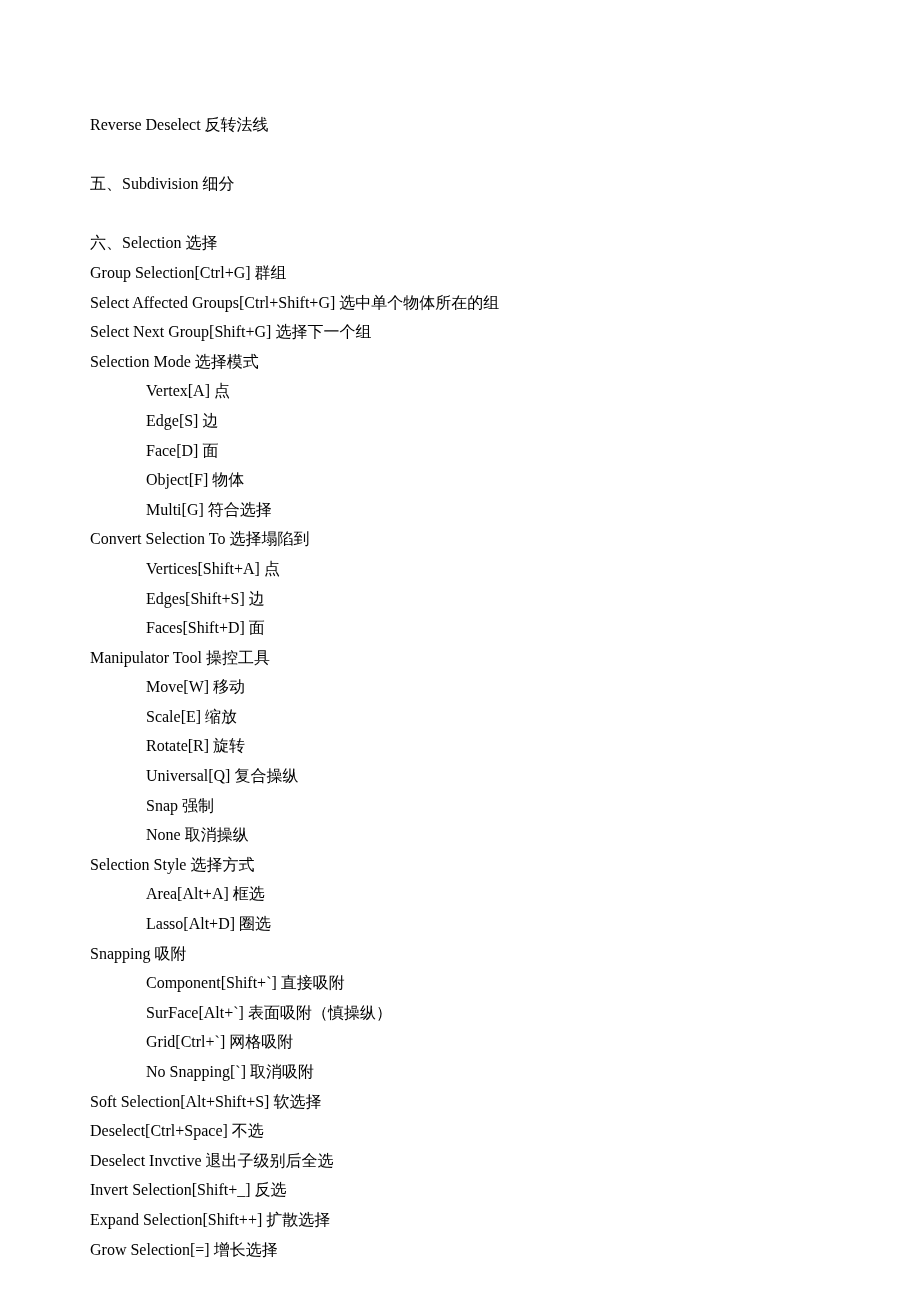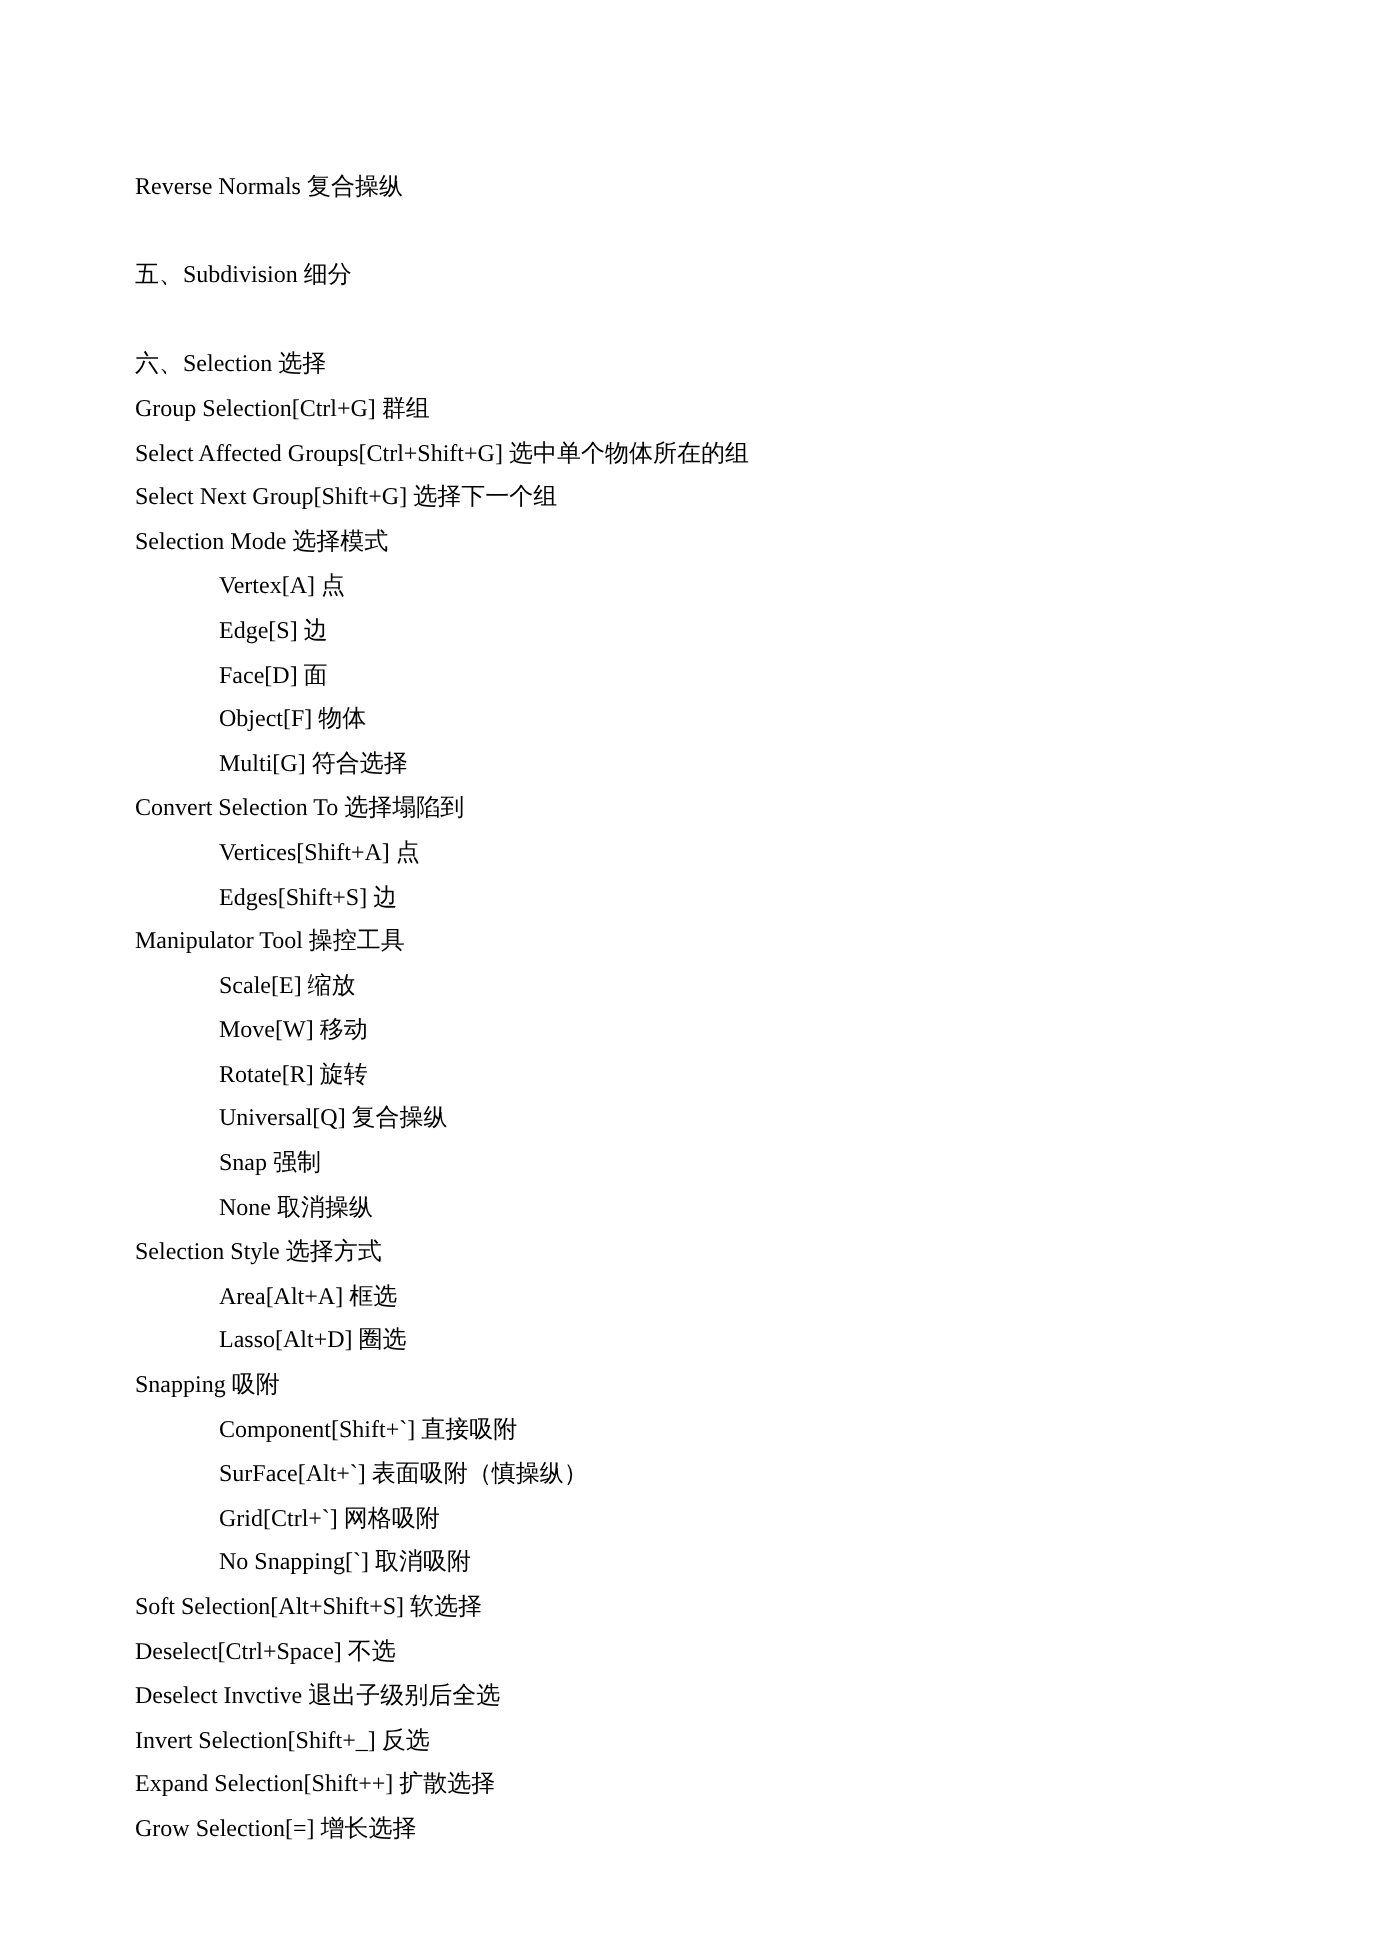--- a/index.html
+++ b/index.html
@@ -23,40 +23,41 @@
     padding-left: 3.5em;
   }
   .blank-line {
     height: 1.85em;
   }
 </style>
 </head>
 <body>
 
 <div class="page" id="page-root">
-    <div class="line">Reverse Normals 复合操纵</div>
+    <div class="line">Reverse Deselect 反转法线</div>
     <div class="blank-line"></div>
     <div class="line">五、Subdivision 细分</div>
     <div class="blank-line"></div>
     <div class="line">六、Selection 选择</div>
     <div class="line">Group Selection[Ctrl+G] 群组</div>
     <div class="line">Select Affected Groups[Ctrl+Shift+G] 选中单个物体所在的组</div>
     <div class="line">Select Next Group[Shift+G] 选择下一个组</div>
     <div class="line">Selection Mode 选择模式</div>
     <div class="line indent-1">Vertex[A] 点</div>
     <div class="line indent-1">Edge[S] 边</div>
     <div class="line indent-1">Face[D] 面</div>
     <div class="line indent-1">Object[F] 物体</div>
     <div class="line indent-1">Multi[G] 符合选择</div>
     <div class="line">Convert Selection To 选择塌陷到</div>
     <div class="line indent-1">Vertices[Shift+A] 点</div>
     <div class="line indent-1">Edges[Shift+S] 边</div>
+    <div class="line indent-1">Faces[Shift+D] 面</div>
     <div class="line">Manipulator Tool 操控工具</div>
+    <div class="line indent-1">Move[W] 移动</div>
     <div class="line indent-1">Scale[E] 缩放</div>
-    <div class="line indent-1">Move[W] 移动</div>
     <div class="line indent-1">Rotate[R] 旋转</div>
     <div class="line indent-1">Universal[Q] 复合操纵</div>
     <div class="line indent-1">Snap 强制</div>
     <div class="line indent-1">None 取消操纵</div>
     <div class="line">Selection Style 选择方式</div>
     <div class="line indent-1">Area[Alt+A] 框选</div>
     <div class="line indent-1">Lasso[Alt+D] 圈选</div>
     <div class="line">Snapping 吸附</div>
     <div class="line indent-1">Component[Shift+`] 直接吸附</div>
     <div class="line indent-1">SurFace[Alt+`] 表面吸附（慎操纵）</div>

